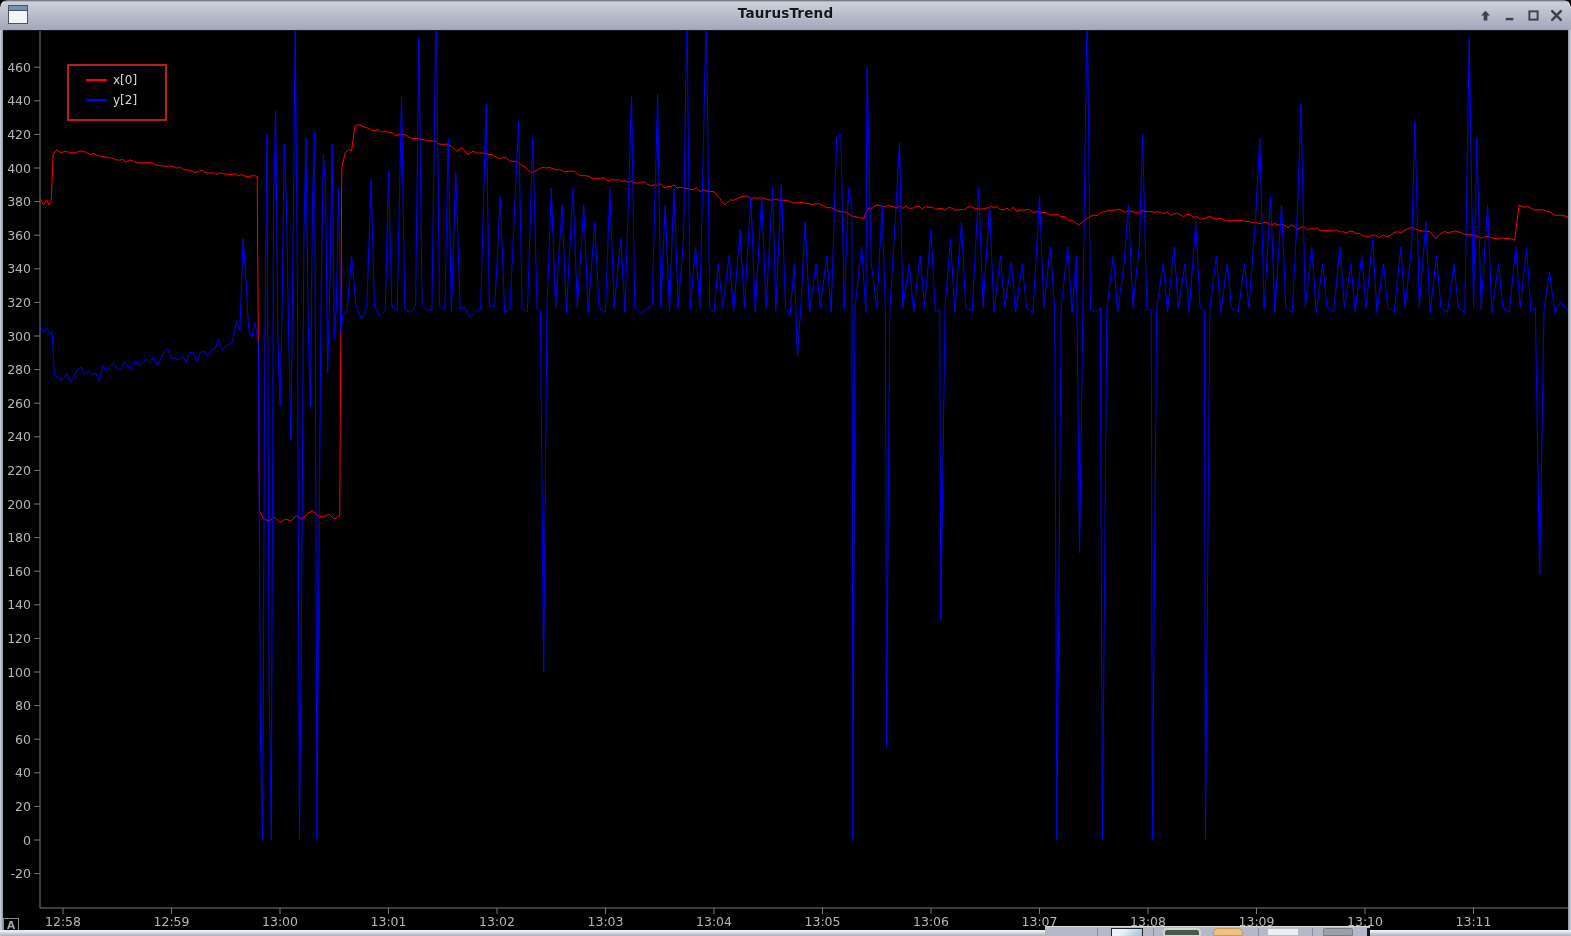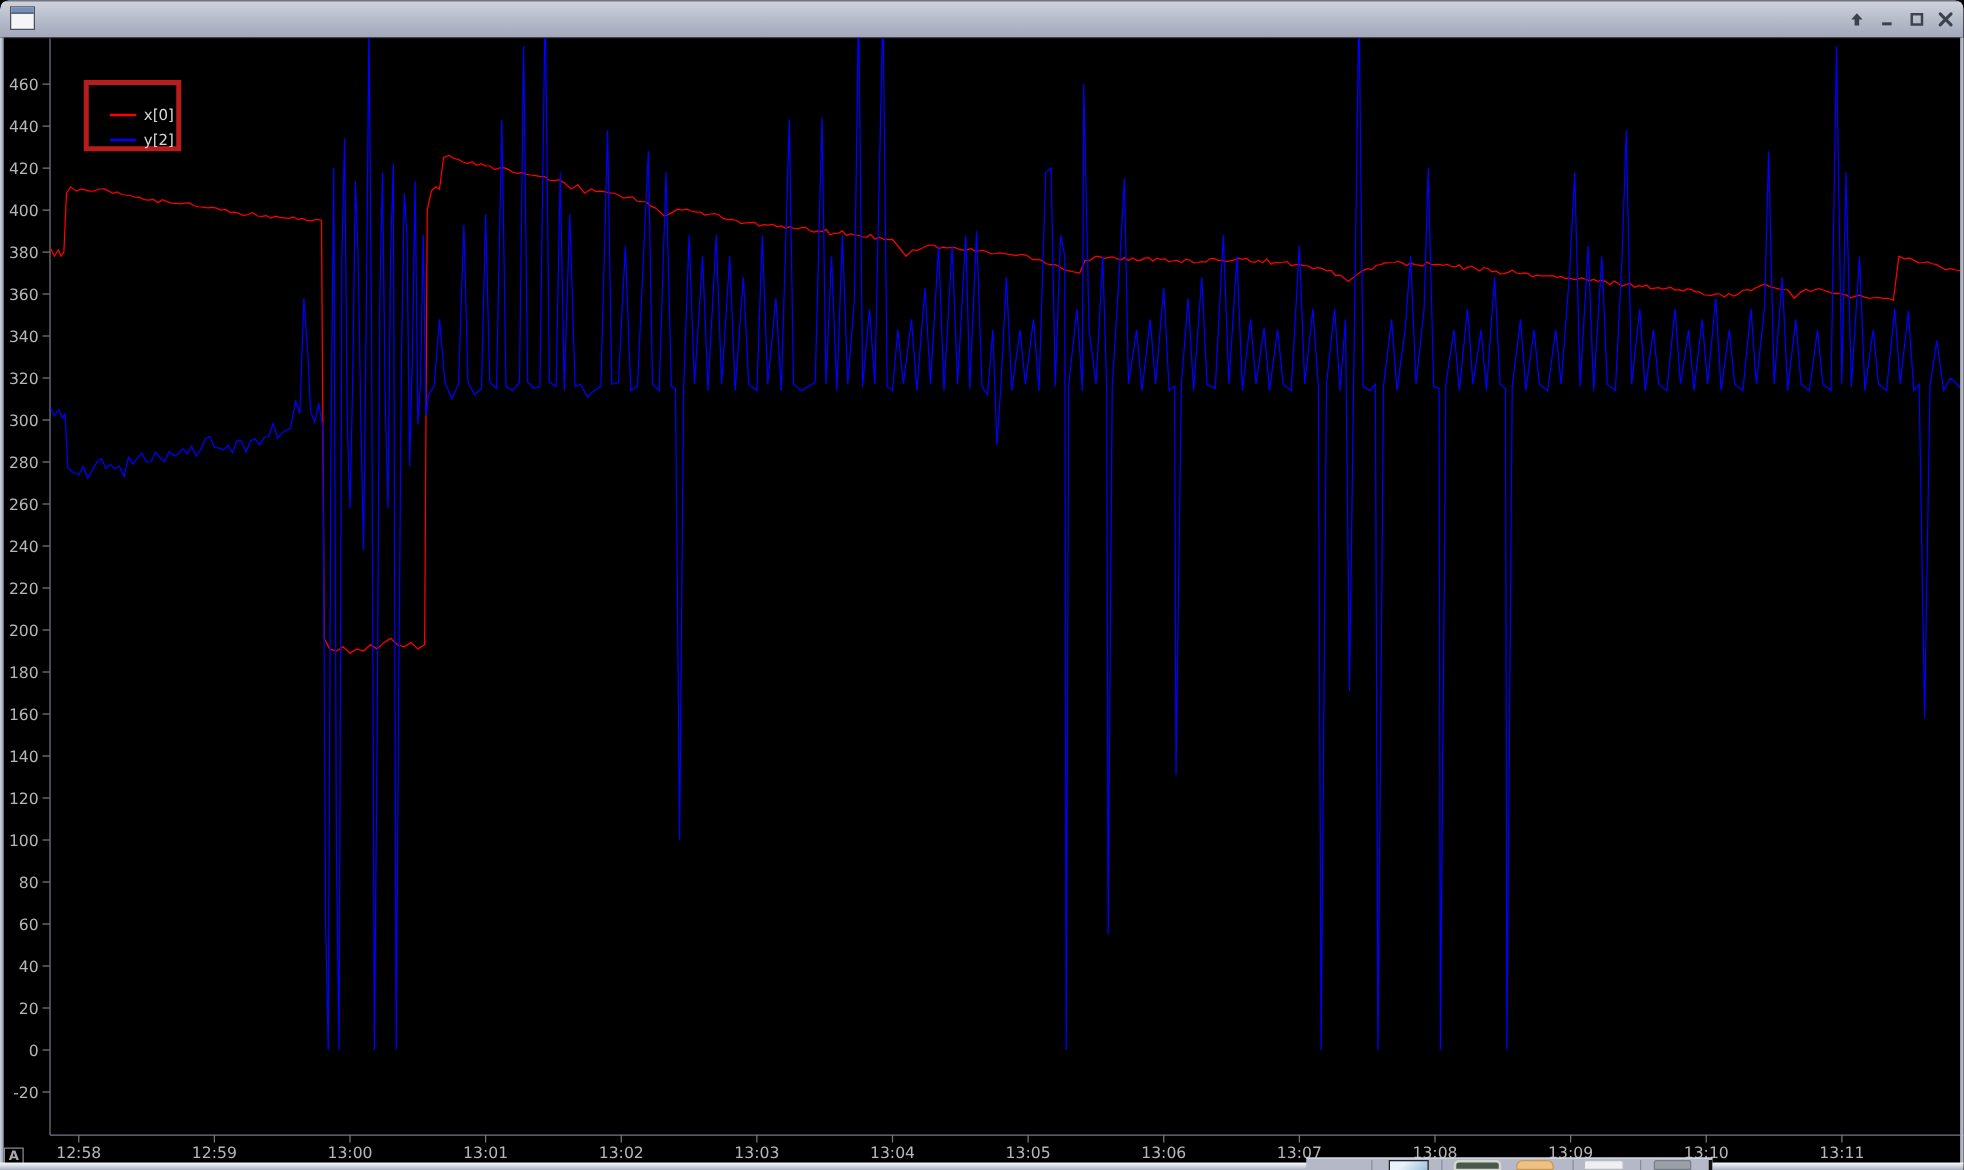--- a/index.html
+++ b/index.html
@@ -15,23 +15,23 @@
   #win-icon .bar{height:4px;background:#7290b8;border-bottom:1px solid #4c5260;}
   #title-text{position:absolute;left:0;right:0;top:5px;text-align:center;
     font-size:13.5px;font-weight:bold;color:#14161c;letter-spacing:.2px;
     text-shadow:0 1px 0 rgba(255,255,255,.35);}
   .winbtn{position:absolute;top:4px;width:24px;height:22px;background:transparent;border:0;
     padding:0;cursor:default;display:flex;align-items:center;justify-content:center;}
   .winbtn svg{display:block;}
   #btn-shade{right:74px;} #btn-min{right:50px;} #btn-max{right:26px;} #btn-close{right:3px;}
   
   #plot-svg{position:absolute;left:0;top:0;}
-  #legend{position:absolute;left:67px;top:64px;width:78px;height:57px;
-    border:4px solid #b91c1c;background:rgba(0,0,0,.25);box-sizing:border-box;
-    padding:14px 0 0 0;}
+  #legend{position:absolute;left:67px;top:64px;width:100px;height:57px;
+    border:2px solid #b91c1c;background:rgba(0,0,0,.25);box-sizing:border-box;
+    padding:4px 0 0 0;}
   .legend-row{display:flex;align-items:center;height:20px;padding-left:17px;}
   .legend-swatch{width:21px;height:2px;margin-right:6px;}
   .legend-label{font-size:12px;color:#d6d6d6;line-height:12px;}
   #autorange-btn{position:absolute;left:3px;top:918px;width:16px;height:15px;
     border:1px solid #8a8a8a;color:#a8a8a8;background:transparent;font-size:10.5px;
     font-weight:bold;line-height:13px;text-align:center;padding:0;
     font-family:"DejaVu Sans","Liberation Sans",sans-serif;}
   
   .edge-l{position:absolute;left:0;top:30px;width:3px;height:901px;
     background:linear-gradient(90deg,#d0d4de,#8f96a8);}
@@ -161,20 +161,21 @@
       <div class="legend-label">y[2]</div>
     </div>
   </div>
 
   <button id="autorange-btn">A</button>
 
   <div id="titlebar">
     <div id="win-icon">
         <div class="bar"></div>
       </div>
+    <div id="title-text">TaurusTrend</div>
     <button class="winbtn" id="btn-shade">
       <span>
           <svg width="13" height="13" viewBox="0 0 12 12">
             <path d="M6 1.5 L10.2 6 H7.7 V10.5 H4.3 V6 H1.8 Z" fill="#3d414d"></path>
           </svg>
         </span>
     </button>
     <button class="winbtn" id="btn-min">
       <span>
           <svg width="13" height="13" viewBox="0 0 12 12">

